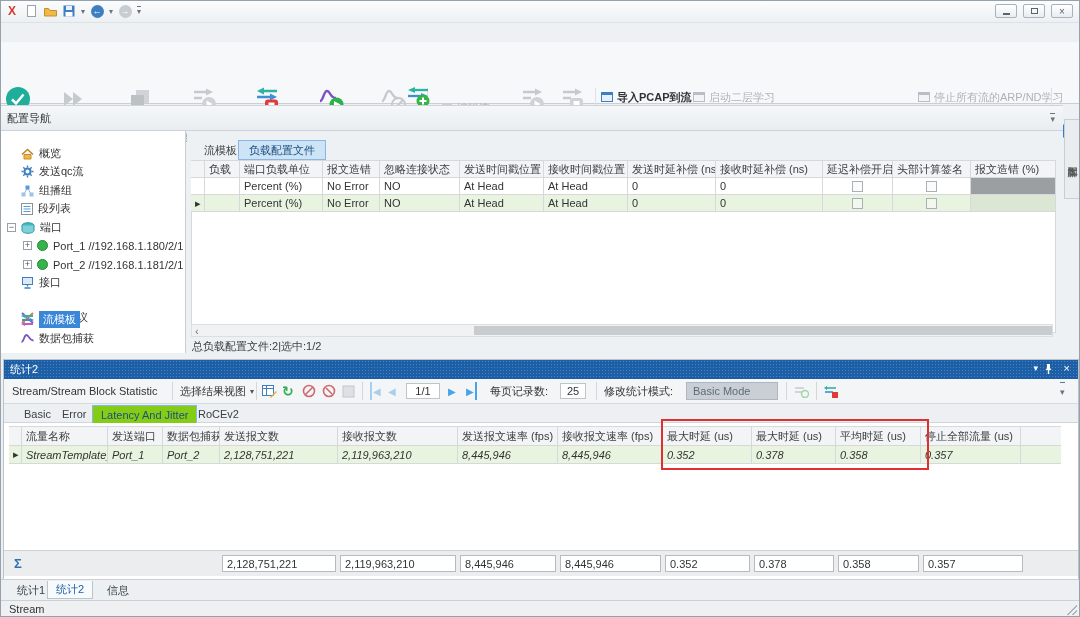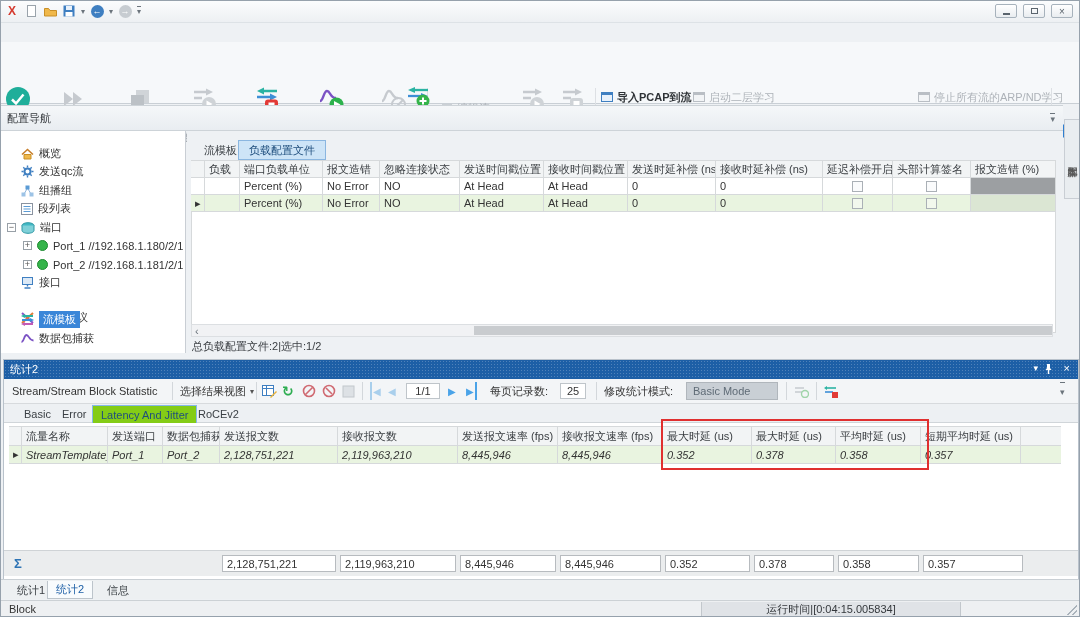--- a/index.html
+++ b/index.html
@@ -541,21 +541,21 @@
         <div class="cell hcell" style="width:86px">流量名称</div>
         <div class="cell hcell" style="width:55px">发送端口</div>
         <div class="cell hcell" style="width:57px">数据包捕获</div>
         <div class="cell hcell" style="width:118px">发送报文数</div>
         <div class="cell hcell" style="width:120px">接收报文数</div>
         <div class="cell hcell" style="width:100px">发送报文速率 (fps)</div>
         <div class="cell hcell" style="width:105px">接收报文速率 (fps)</div>
         <div class="cell hcell" style="width:89px">最大时延 (us)</div>
         <div class="cell hcell" style="width:84px">最大时延 (us)</div>
         <div class="cell hcell" style="width:85px">平均时延 (us)</div>
-        <div class="cell hcell" style="width:100px">短期平均时延 (us)</div>
+        <div class="cell hcell" style="width:100px">停止全部流量 (us)</div>
         <div class="cell hcell" style="width:40px;border-right:none"></div>
       </div>
       <div class="trow" style="height: 18px;font-style:italic">
         <div class="cell grn" style="width:13px;font-style:normal">
             <span>▸</span>
           </div>
         <div class="cell grn" style="width:86px">StreamTemplate_1</div>
         <div class="cell grn" style="width:55px">Port_1</div>
         <div class="cell grn" style="width:57px">Port_2</div>
         <div class="cell grn" style="width:118px">2,128,751,221</div>
@@ -585,20 +585,17 @@
     </div>
   </div>
 
   <div class="btabs">
     <div class="btab" style="left:8px">统计1</div>
     <div class="btab on" style="left:46px">统计2</div>
     <div class="btab" style="left:98px">信息</div>
   </div>
 
   <div class="statusbar">
-    <span style="position:absolute;left:8px;top:2px">Block</span>
-    <div class="runcell">
-        <span>运行时间|[0:04:15.005834]</span>
-      </div>
+    <span style="position:absolute;left:8px;top:2px">Stream</span>
     <div class="grip"></div>
   </div>
 
 </div>
 
 </body></html>

